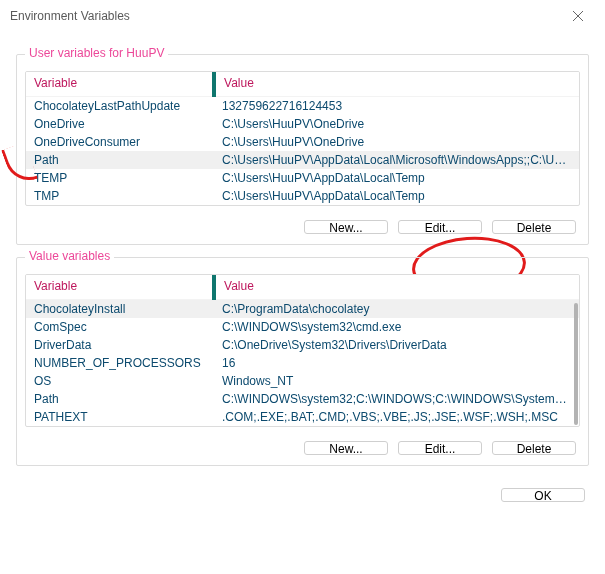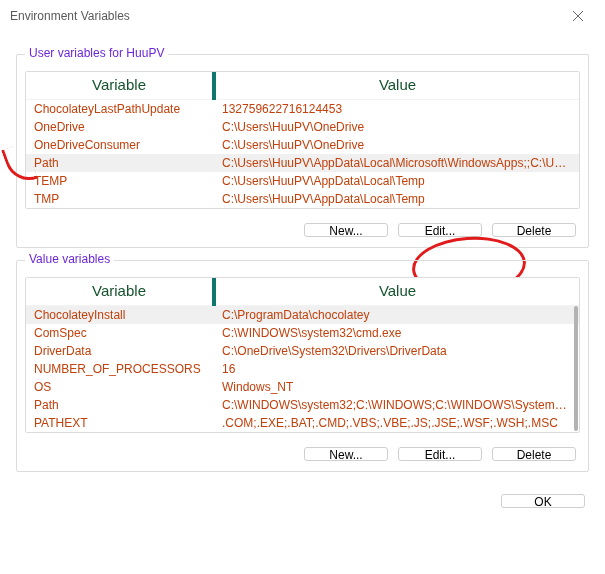--- a/index.html
+++ b/index.html
@@ -46,53 +46,53 @@
     position: relative;
     padding: 16px 8px 10px 8px;
     margin-top: 12px;
   }
   .groupbox-label {
     position: absolute;
     top: -9px;
     left: 8px;
     background: #ffffff;
     padding: 0 4px;
-    color: #6d28d9;
+    color: #ec4899;
     font-size: 12px;
   }
   .table-wrap {
     border: 1px solid #dcdcdc;
     border-radius: 2px;
     background: #ffffff;
     overflow: hidden;
   }
   table {
     width: 100%;
     border-collapse: collapse;
     table-layout: fixed;
   }
   thead th {
-    text-align: center;
+    text-align: left;
     font-weight: normal;
-    font-size: 15px;
+    font-size: 12px;
     padding: 4px 8px 6px 8px;
-    color: #14532d;
+    color: #be185d;
     background: #ffffff;
     border-bottom: 1px solid #f3f3f3;
   }
   thead th + th {
     border-left: 4px solid #0f766e;
   }
   tbody td {
     font-size: 12px;
     padding: 2px 8px;
     white-space: nowrap;
     overflow: hidden;
     text-overflow: ellipsis;
-    color: #c2410c;
+    color: #0c4a6e;
   }
   tbody tr.selected td {
     background: #f0f0f0;
   }
   .col-var { width: 34%; }
   .col-val { width: 66%; }
   .button-row {
     display: flex;
     justify-content: flex-end;
     gap: 10px;

